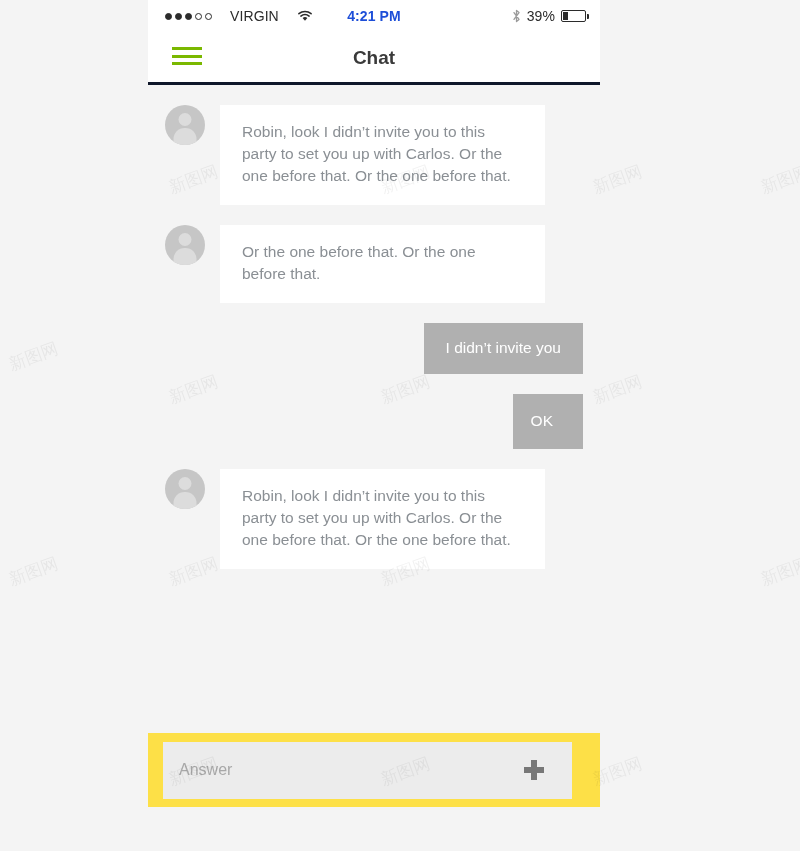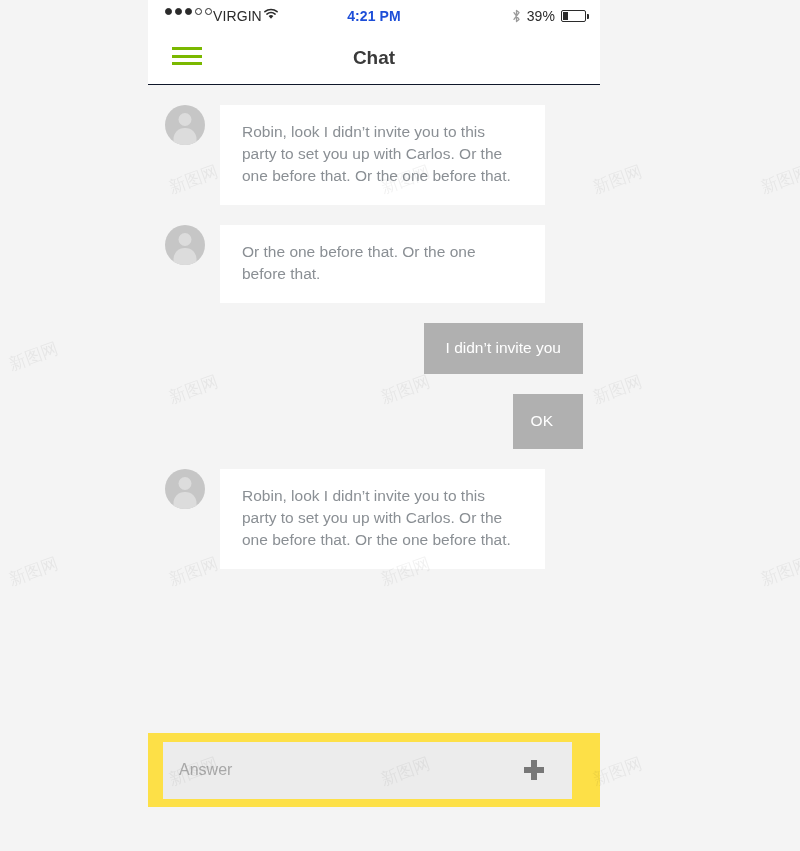--- a/index.html
+++ b/index.html
@@ -36,22 +36,22 @@
     display: flex;
     align-items: center;
     color: #2b2b2b;
     font-size: 14px;
     letter-spacing: 0.1px;
   }
   .sb-left {
     position: absolute;
     left: 17px;
     display: flex;
-    align-items: flex-start;
-    gap: 1px;
+    align-items: center;
+    gap: 18px;
   }
   .sb-dots {
     display: flex;
     align-items: center;
     gap: 3px;
   }
   .dot {
     width: 7px;
     height: 7px;
     border-radius: 50%;
@@ -105,21 +105,21 @@
   }
 
   
   .nav-bar {
     position: absolute;
     left: 0;
     top: 32px;
     width: 452px;
     height: 53px;
     background: #ffffff;
-    border-bottom: 1px solid #0f172a;
+    border-bottom: 3px solid #0f172a;
     box-sizing: border-box;
   }
   .hamburger {
     position: absolute;
     left: 24px;
     top: 13px;
     width: 30px;
     height: 22px;
     display: flex;
     flex-direction: column;

